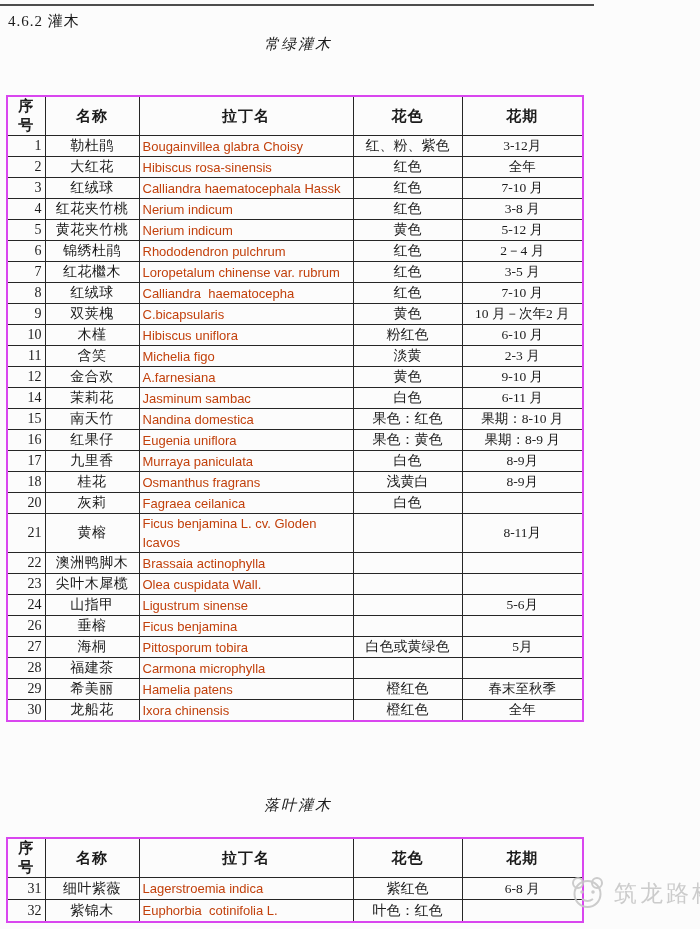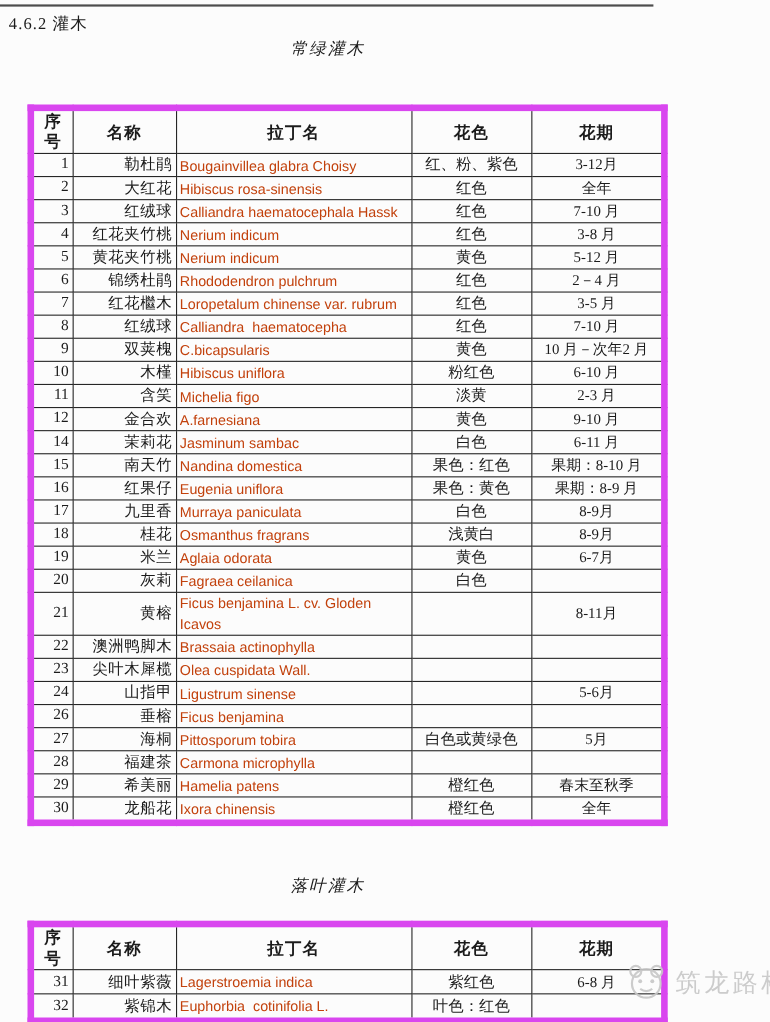--- a/index.html
+++ b/index.html
@@ -8,23 +8,23 @@
     background:#fcfcfc; overflow:hidden;
     font-family:"Liberation Serif", serif; color:#1b1b1b;
   }
   .top-rule { position:absolute; left:0; top:4px; width:594px; height:2px; background:#4d4d4d; }
   .section-title { position:absolute; left:8px; top:12px; font-size:15px; letter-spacing:1px; }
   .table-title { position:absolute; left:10px; width:576px; text-align:center; font-size:15px; letter-spacing:2px;font-style:italic; }
   .title-evergreen { top:35px; }
   .title-deciduous { top:796px; }
 
   table.plant {
-    position:absolute; left:25px;
+    position:absolute; left:6px;
     border-collapse:collapse; table-layout:fixed; width:576px;
-    border:6px solid #d946ef;
+    border:2px solid #d946ef;
     background:transparent;
   }
   .table-evergreen { top:95px; }
   .table-deciduous { top:837px; }
   .plant th, .plant td {
     border:1px solid #262626;
     padding:0 3px; overflow:hidden;
     vertical-align:middle;
   }
   .plant th {
@@ -33,21 +33,21 @@
     height:23px; letter-spacing:1px;
   }
   .plant td { height:20px; }
   .table-deciduous td { height:21px; }
   .col-no { width:38px; }
   .col-name { width:94px; }
   .col-latin { width:214px; }
   .col-color { width:109px; }
   .col-period { width:121px; }
   .cell-no { text-align:right; font-size:14px; padding-right:2px; }
-  .cell-name { text-align:right; font-size:14px; padding-left:2px; letter-spacing:0.5px;margin-top:40px; }
+  .cell-name { text-align:center; font-size:14px; padding-left:2px; letter-spacing:0.5px;margin-top:40px; }
   .cell-latin {
     text-align:left; font-size:13px; padding-left:4px;
     font-family:"Liberation Sans", sans-serif; color:#c2410c;
     white-space:pre; line-height:19px;
   }
   .cell-color { text-align:center; font-size:14px; }
   .cell-period { text-align:center; font-size:13.5px; }
 
   .watermark {
     position:absolute; left:568px; top:872px; height:42px;
@@ -201,27 +201,20 @@
           <td class="cell-period">8-9月</td>
         </tr>
         <tr>
           <td class="cell-no">18</td>
           <td class="cell-name">桂花</td>
           <td class="cell-latin">Osmanthus fragrans</td>
           <td class="cell-color">浅黄白</td>
           <td class="cell-period">8-9月</td>
         </tr>
         <tr>
-          <td class="cell-no">19</td>
-          <td class="cell-name">米兰</td>
-          <td class="cell-latin">Aglaia odorata</td>
-          <td class="cell-color">黄色</td>
-          <td class="cell-period">6-7月</td>
-        </tr>
-        <tr>
           <td class="cell-no">20</td>
           <td class="cell-name">灰莉</td>
           <td class="cell-latin">Fagraea ceilanica</td>
           <td class="cell-color">白色</td>
           <td class="cell-period"></td>
         </tr>
         <tr>
           <td class="cell-no">21</td>
           <td class="cell-name">黄榕</td>
           <td class="cell-latin">Ficus benjamina L. cv. Gloden 

